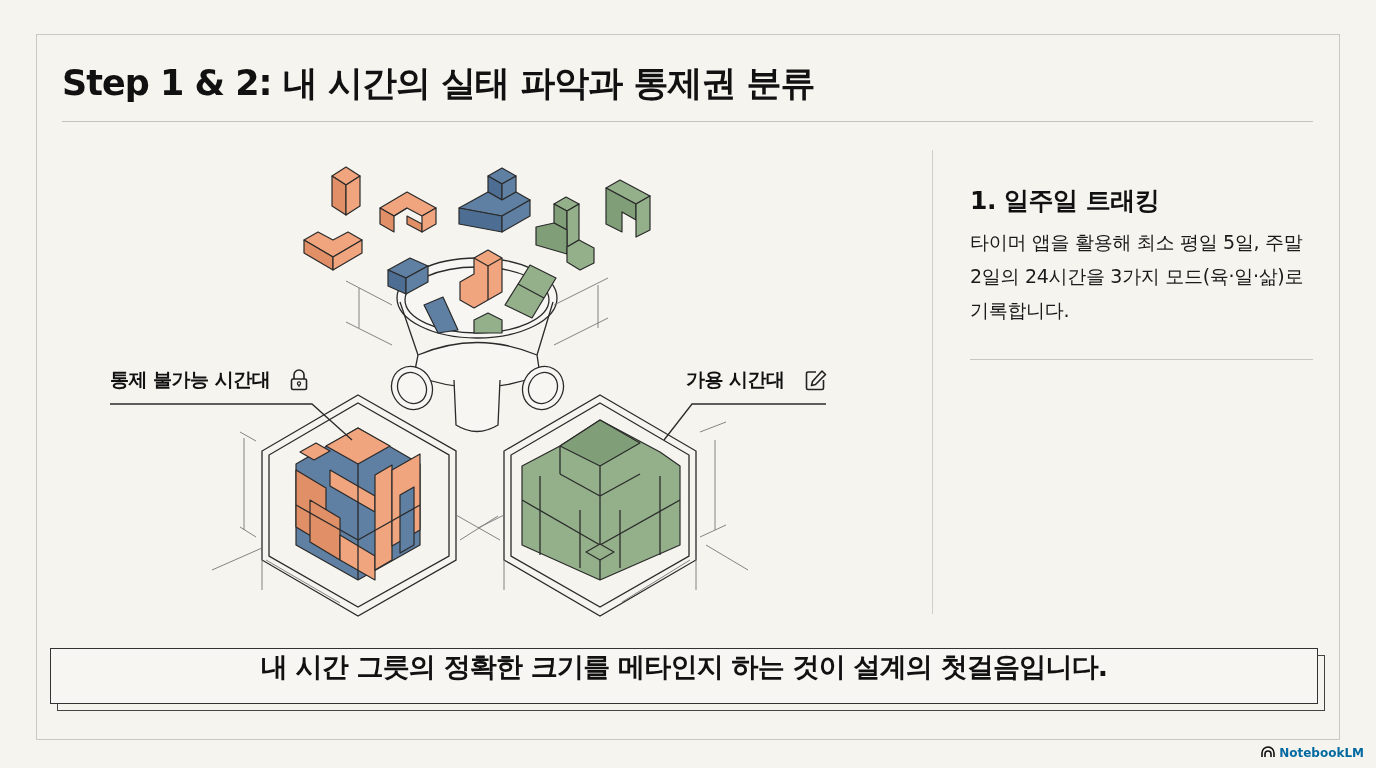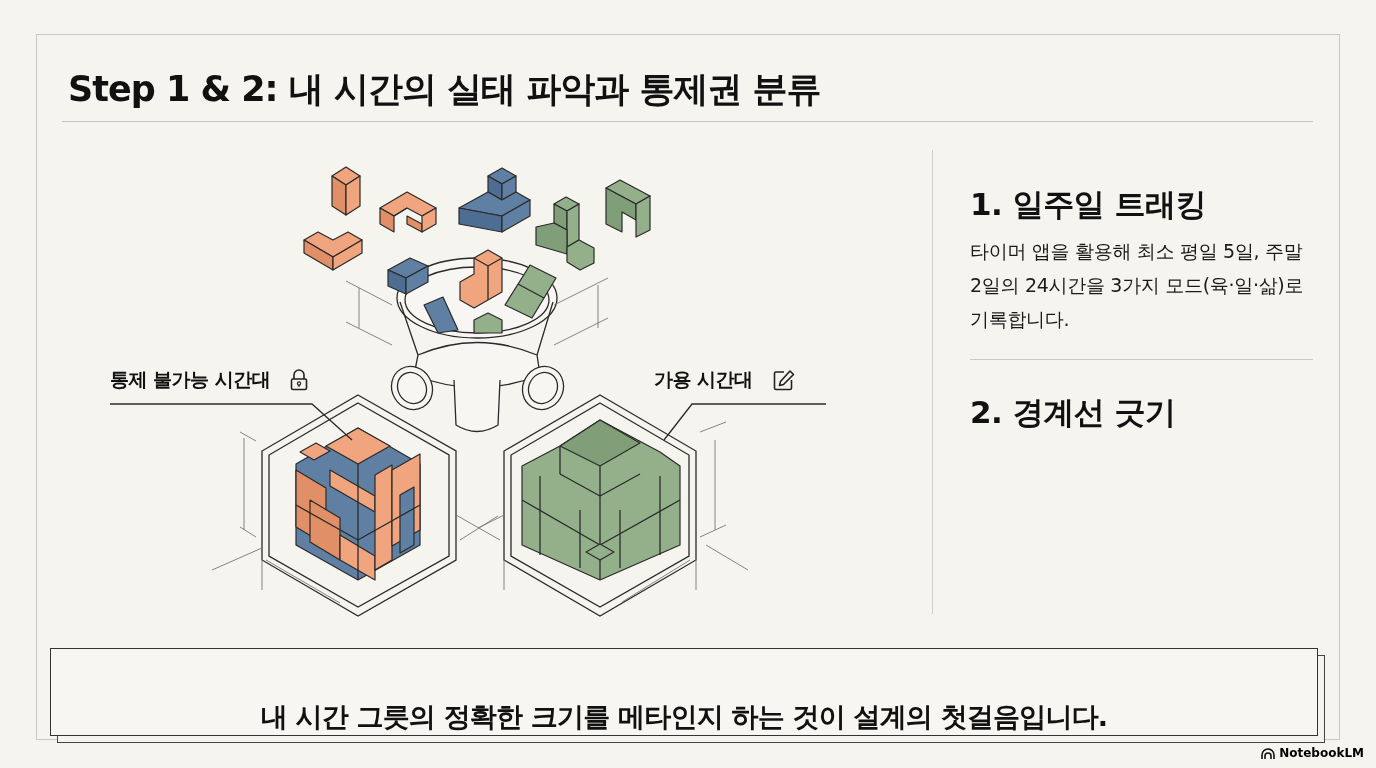--- a/index.html
+++ b/index.html
@@ -10,60 +10,60 @@
     color:#111;
     position:relative;
   }
   .frame {
     position:absolute; left:36px; top:34px; width:1304px; height:706px;
     border:1px solid #c9c8c2; box-sizing:border-box;
   }
   .title {
     position:absolute; left:62px; top:60px;
     font-size:35px; font-weight:bold; letter-spacing:-1px;
-    margin:6px; white-space:nowrap;
+    margin:0; white-space:nowrap;
   }
   .title-rule {
     position:absolute; left:62px; top:121px; width:1251px; height:1px; background:#c4c3bd;
   }
   .vdivider {
     position:absolute; left:932px; top:150px; width:1px; height:464px; background:#cfcec8;
   }
   .section { position:absolute; left:970px; width:345px; }
   .section h2 {
-    margin:0; font-size:31px; font-weight:bold; letter-spacing:-0.5px;
+    margin:0; font-size:25px; font-weight:bold; letter-spacing:-0.5px;
   }
   .section p {
     margin:8px 0 0 0; font-size:19px; line-height:34px; letter-spacing:-0.3px; color:#1a1a1a;
   }
   .s1 { top:184px; }
   .s2 { top:392px; }
   .section-rule {
     position:absolute; left:970px; top:359px; width:343px; height:1px; background:#c8c7c1;
   }
   .callout {
-    position:absolute; left:50px; top:648px; width:1268px; height:88px;
+    position:absolute; left:50px; top:648px; width:1268px; height:56px;
     box-sizing:border-box; border:1.5px solid #333; background:#f7f6f2;
     box-shadow:7px 7px 0 -1px #f5f4ef, 7px 7px 0 0 #444;
-    display:flex; align-items:flex-end; justify-content:center;
+    display:flex; align-items:flex-start; justify-content:center;
   }
   .callout span {
     font-size:27px; font-weight:bold; letter-spacing:-0.8px;
   }
   .brand {
     position:absolute; right:12px; bottom:8px;
-    display:flex; align-items:flex-end; gap:4px;
-    font-size:12px; color:#000000; font-weight:bold;
+    display:flex; align-items:flex-start; gap:4px;
+    font-size:12px; color:#0369a1; font-weight:bold;
   }
   .label {
     position:absolute; font-size:19px; font-weight:bold; letter-spacing:-0.5px;
     display:flex; align-items:center; gap:20px; white-space:nowrap;
   }
   .lbl-left { left:110px; top:367px; }
-  .lbl-right { left:654px; top:367px; }
+  .lbl-right { left:686px; top:367px; }
   svg.illus { position:absolute; left:0; top:0; }
 </style>
 </head>
 <body>
 
 <div class="frame"></div>
 
 <h1 class="title">Step 1 &amp; 2: 내 시간의 실태 파악과 통제권 분류</h1>
 <div class="title-rule"></div>
 
@@ -247,21 +247,20 @@
 <div class="vdivider"></div>
 
 <div class="section s1">
   <h2>1. 일주일 트래킹</h2>
   <p>타이머 앱을 활용해 최소 평일 5일, 주말 2일의 24시간을 3가지 모드(육·일·삶)로 기록합니다.</p>
 </div>
 
 <div class="section-rule"></div>
 
 <div class="section s2">
-  <h2>2. 경계선 긋기</h2>
 </div>
 
 <div class="callout">
   <span>내 시간 그릇의 정확한 크기를 메타인지 하는 것이 설계의 첫걸음입니다.</span>
 </div>
 
 <div class="brand">
   <svg width="14" height="12" viewBox="0 0 14 12">
     <path d="M1,11 V7 a6,6 0 0 1 12,0 V11" fill="none" stroke="#111" stroke-width="1.6"></path>
     <path d="M4,11 V8 a3,3 0 0 1 6,0 V11" fill="none" stroke="#111" stroke-width="1.6"></path>

